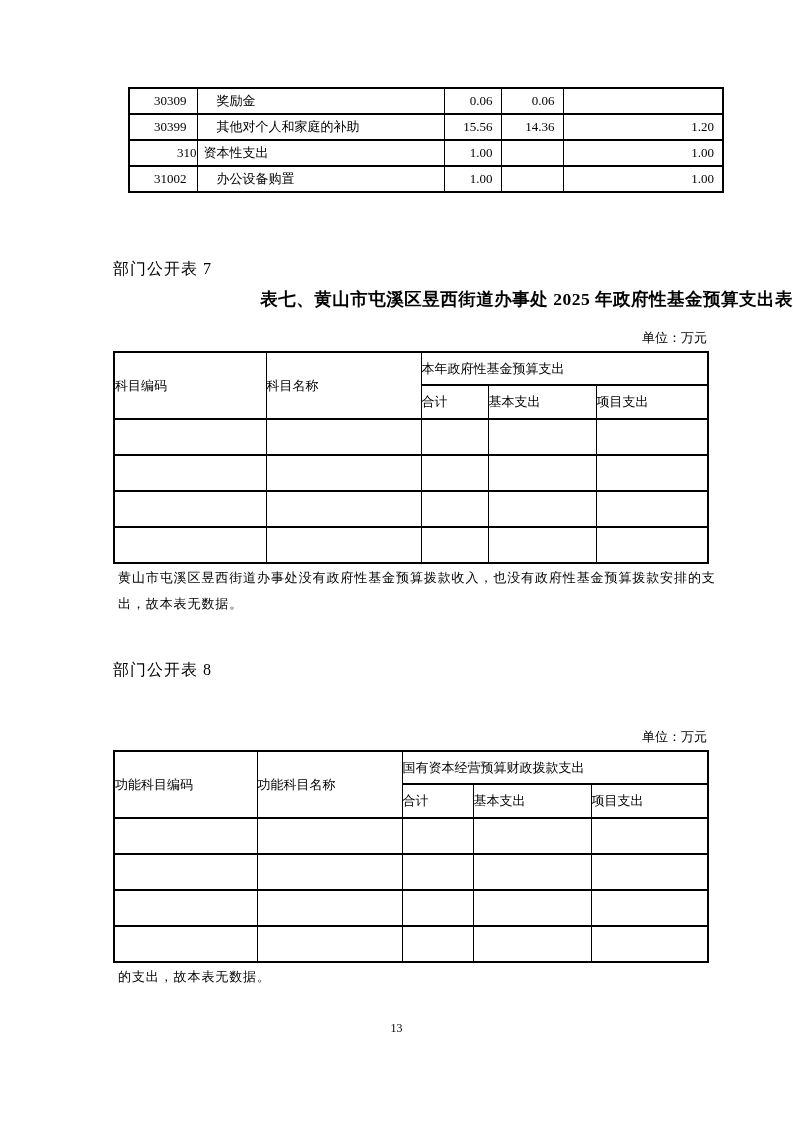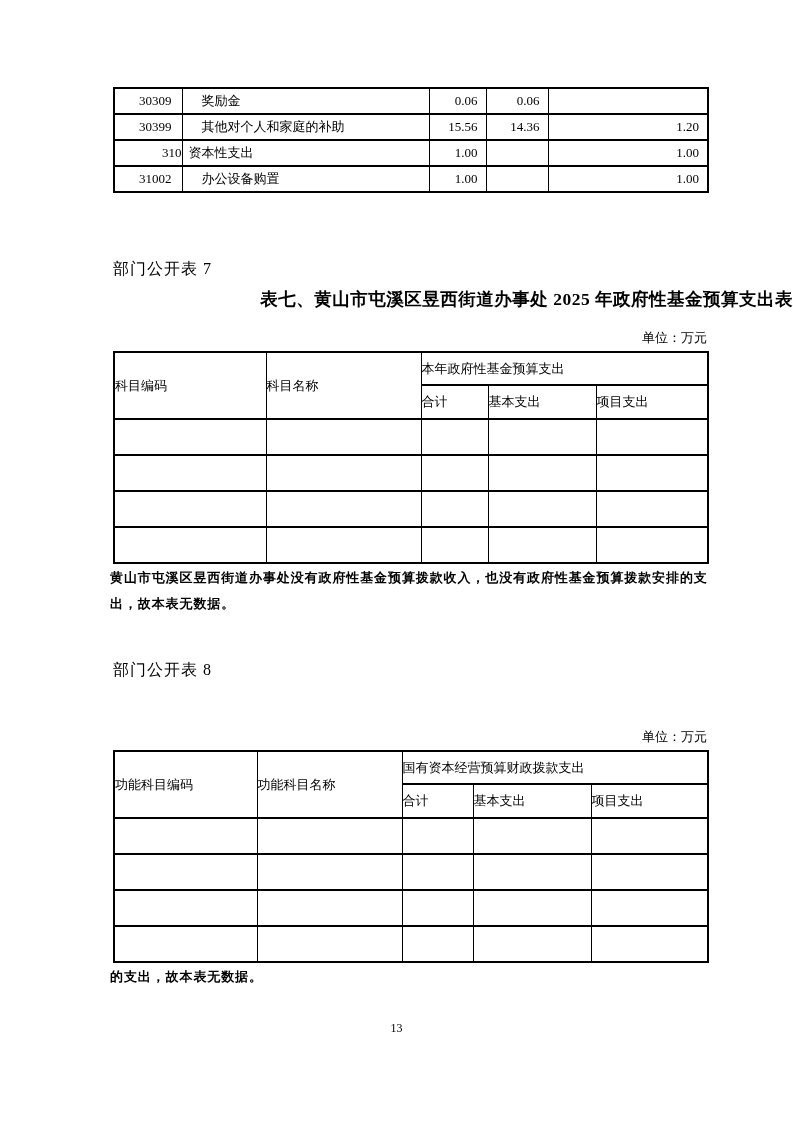--- a/index.html
+++ b/index.html
@@ -17,21 +17,21 @@
   .doc-table td{
     border:1px solid #000;
     border-top-width:2px;border-bottom-width:2px;
     font-size:13px;line-height:1.2;
     vertical-align:middle;
     overflow:hidden;white-space:nowrap;
     padding:0;
   }
   .doc-table{border:2px solid #000;}
   
-  #frag-table{top:87px;}
+  #frag-table{top:87px;margin-left:15px;}
   #frag-table td{height:24px;}
   #frag-table td.code-r{text-align:right;padding-right:10px;}
   #frag-table td.code-l{text-align:right;}
   #frag-table td.name{text-align:left;padding-left:6px;}
   #frag-table td.name.ind{padding-left:19px;}
   #frag-table td.num{text-align:right;padding-right:8px;}
   
   .budget-table td{}
   .budget-table .hgroup td{height:31px;}
   .budget-table .hsub td{height:32px;}
@@ -45,21 +45,21 @@
   #label8{top:660px;}
   .section-title{
     font-size:17.5px;font-weight:bold;text-align:right;
     letter-spacing:0.5px;left:0;width:793px;
   }
   #title7{top:287px;}
   #title8{top:687px;}
   .unit-label{font-size:13px;text-align:right;}
   #unit7{top:329px;}
   #unit8{top:728px;}
-  .note{left:110px;width:589px;font-size:13px;letter-spacing:0.9px;font-weight:bold;}
+  .note{left:118px;width:589px;font-size:13px;letter-spacing:0.9px;}
   .note .line{line-height:26px;white-space:nowrap;}
   #note7{top:565px;}
   #note8{top:964px;}
   .page-number{
     position:absolute;left:0;top:1021px;width:793px;
     text-align:center;font-size:12px;
   }
 </style>
 </head>
 <body>

